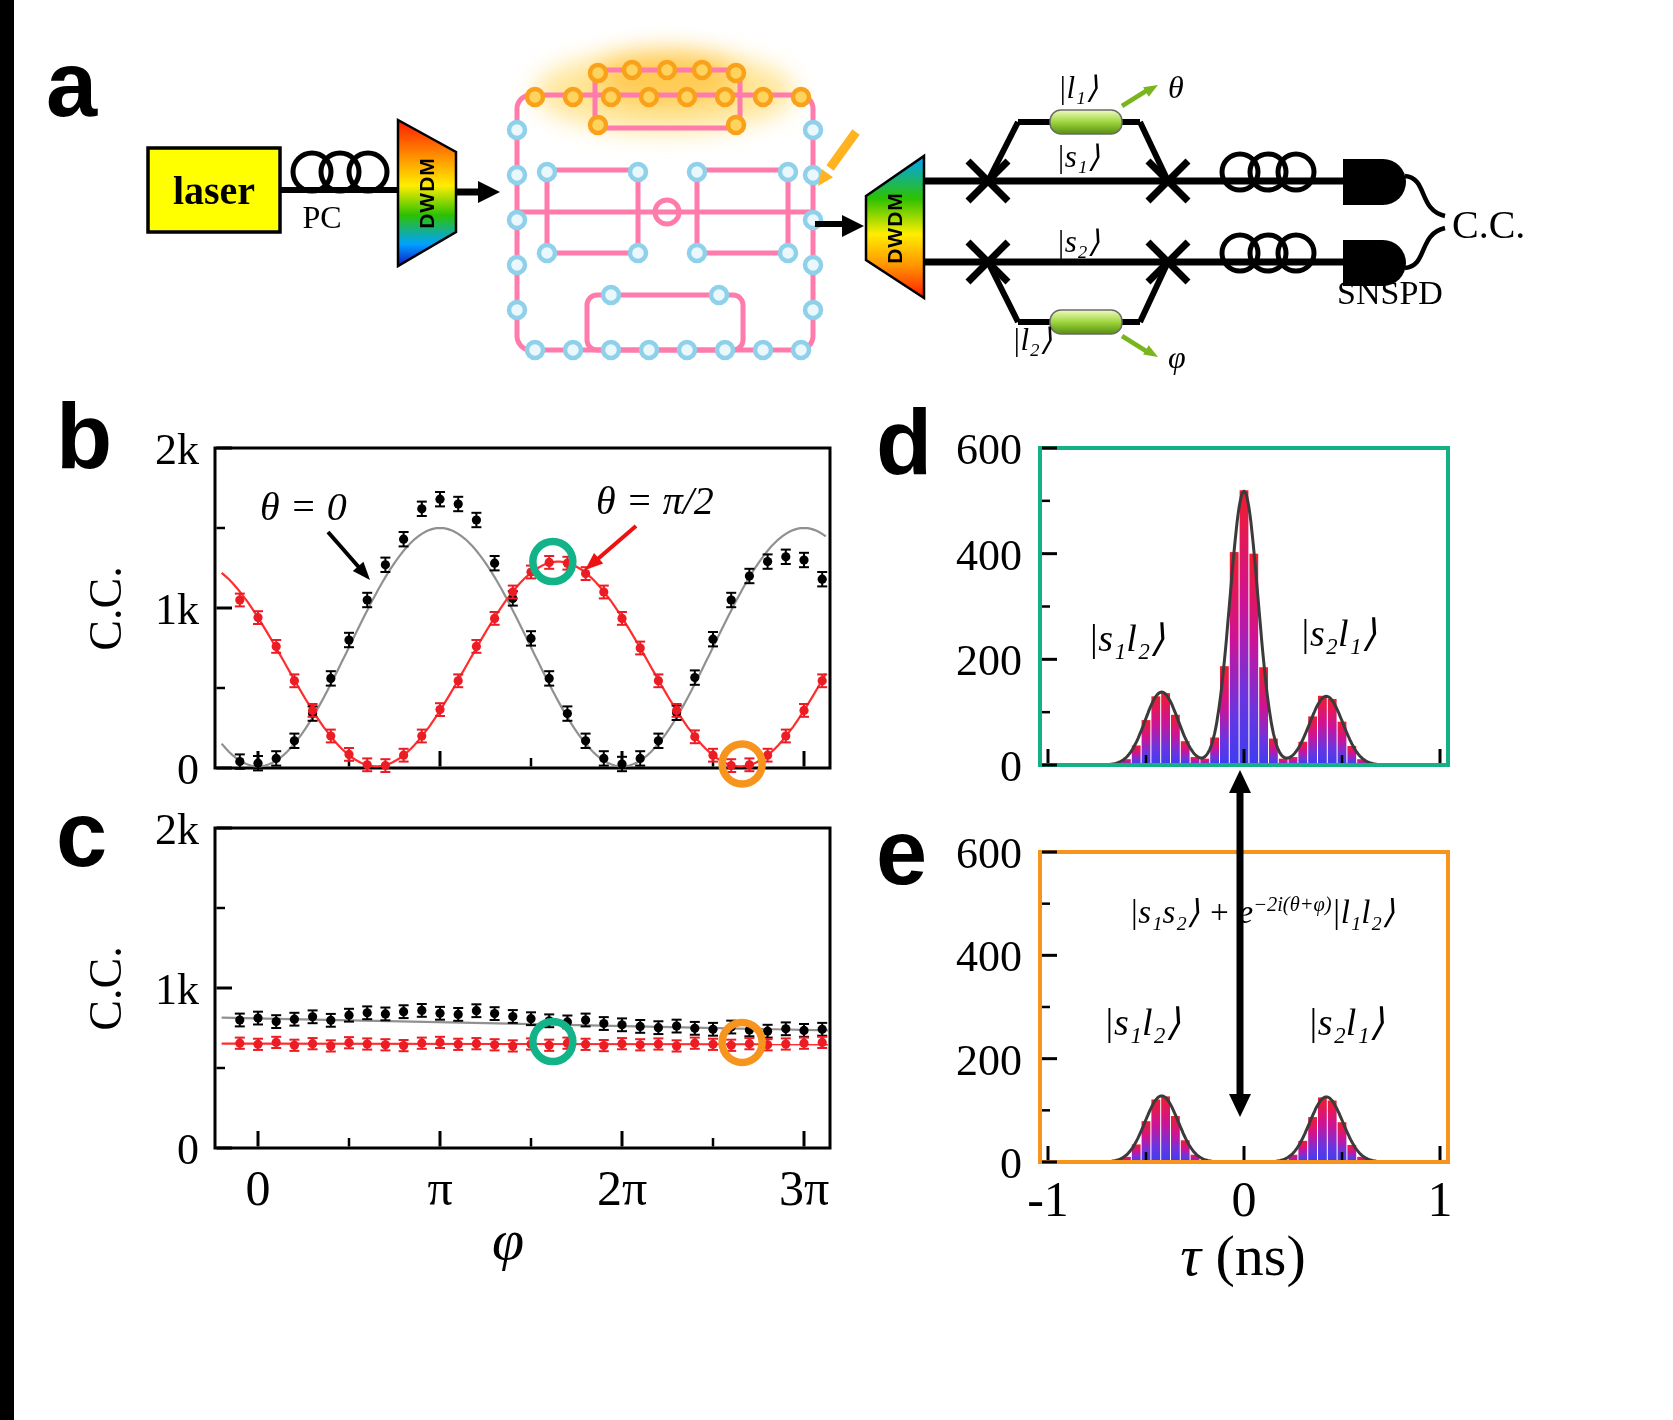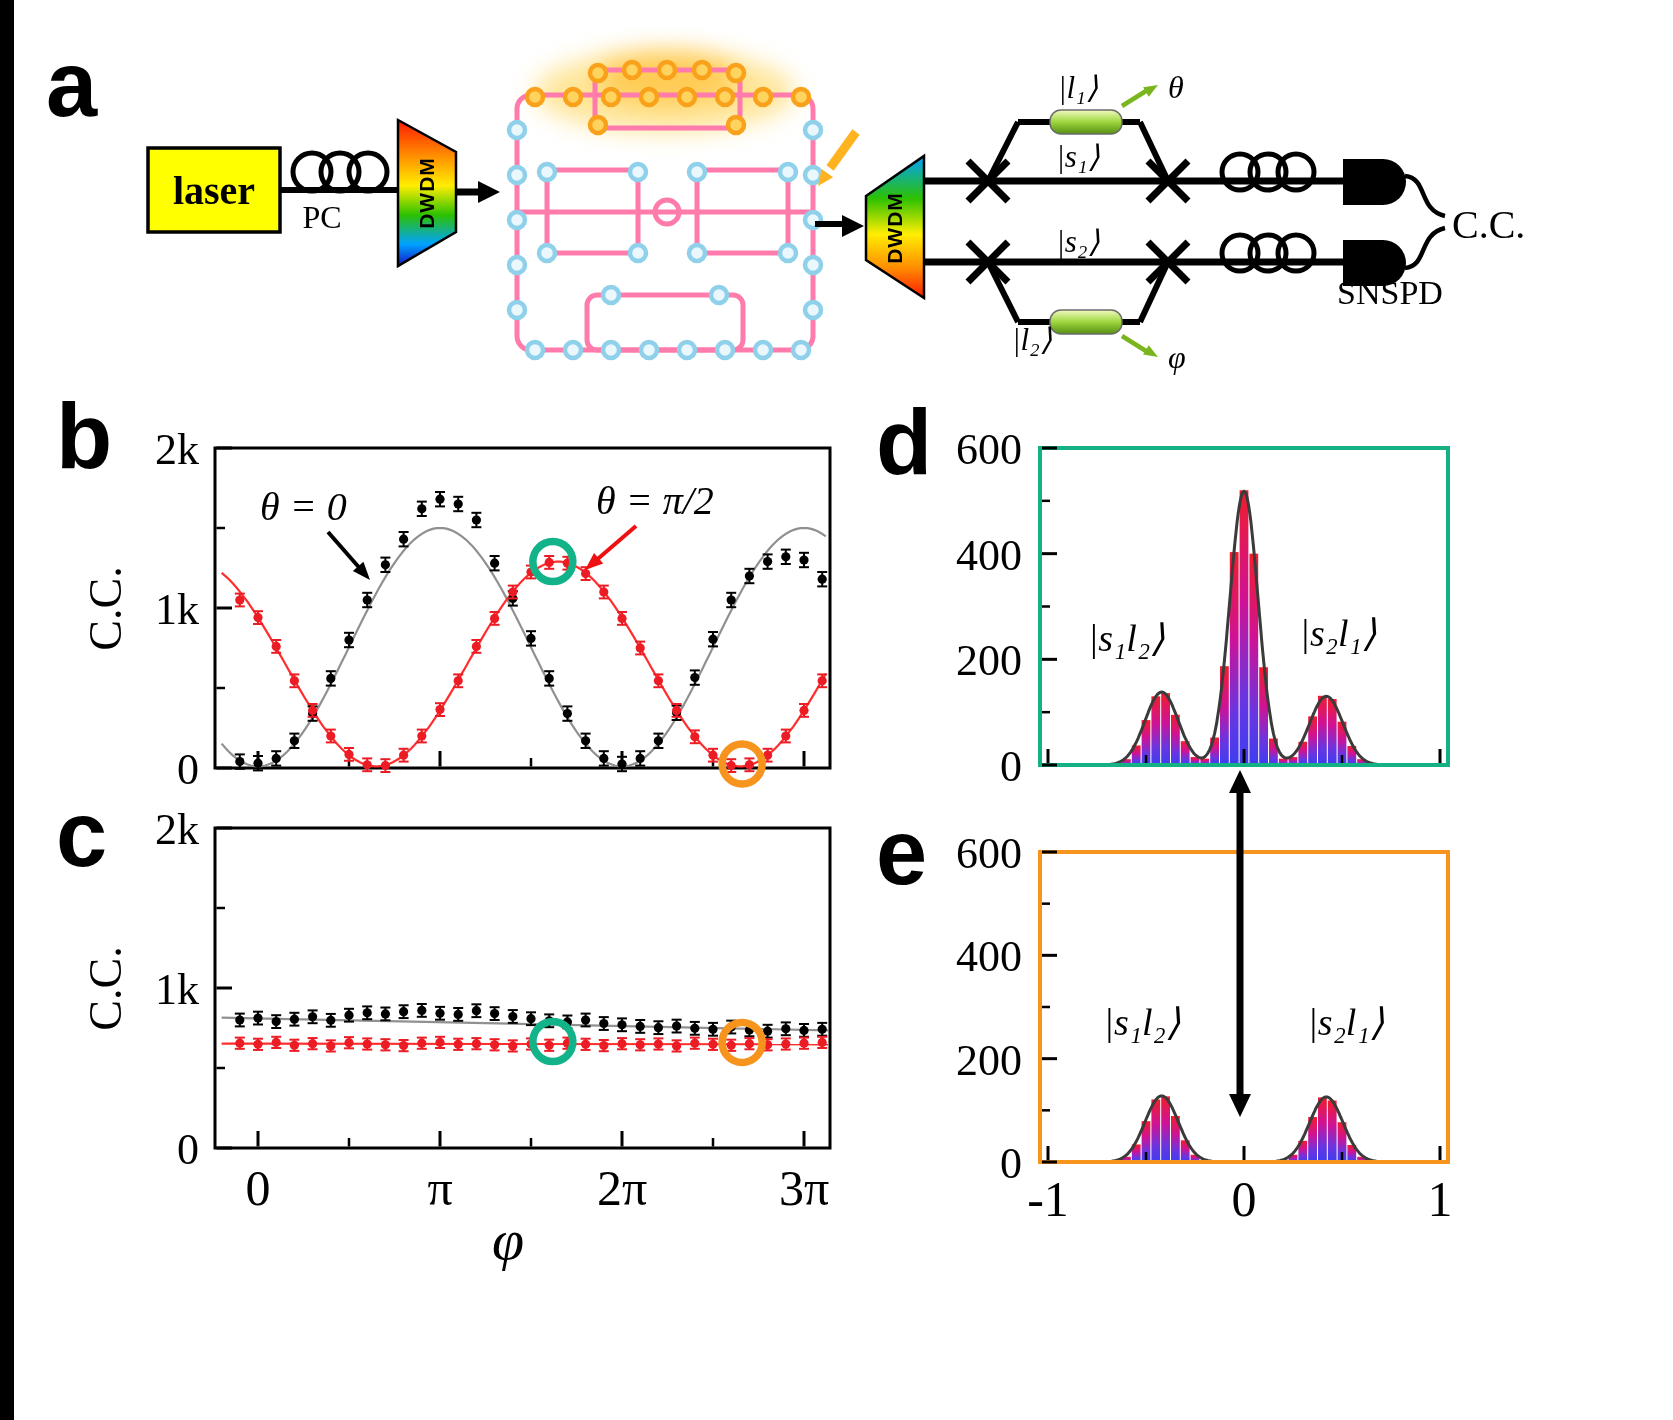--- a/index.html
+++ b/index.html
@@ -928,14 +928,16 @@
   <div class="panel-letter" id="pl-b">b</div>
   <div class="panel-letter" id="pl-c">c</div>
   <div class="panel-letter" id="pl-d">d</div>
   <div class="panel-letter" id="pl-e">e</div>
 
   <div class="ylab" id="ylab-b">C.C.</div>
   <div class="ylab" id="ylab-c">C.C.</div>
 
   <div class="xlab-phi">φ</div>
 
-
+  <div class="xlab-tau"><span class="tau-sym">τ</span><span> (ns)</span></div>
+
+  <div class="formula"><span>|s₁s₂⟩ + e</span><sup>−2i(θ+φ)</sup><span>|l₁l₂⟩</span></div>
 </div>
 
 </body></html>

